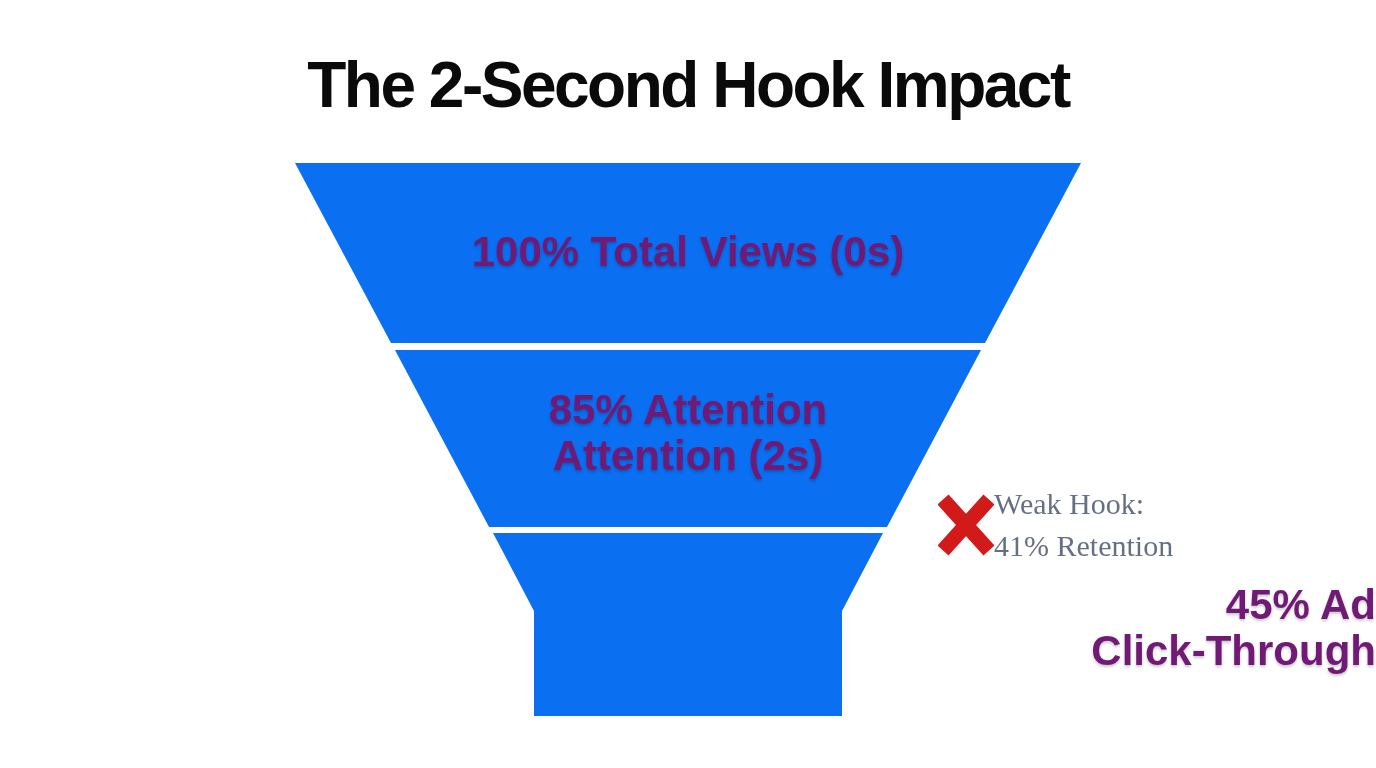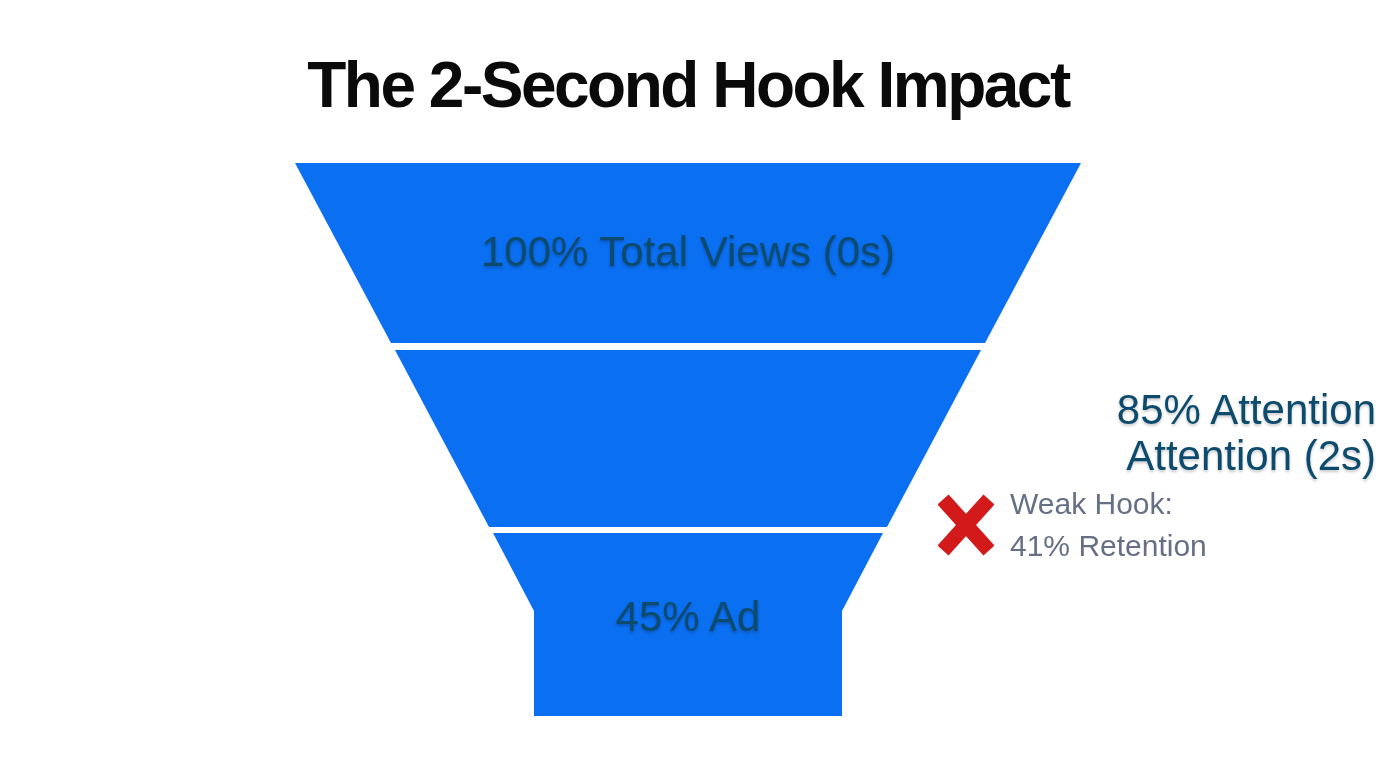--- a/index.html
+++ b/index.html
@@ -30,38 +30,38 @@
   .funnel-svg {
     position: absolute;
     left: 0;
     top: 0;
   }
   .stage-label {
     position: absolute;
     left: 0;
     width: 1376px;
     text-align: center;
-    color: #0c4a6e;
-    font-weight: 400;
+    color: #701a75;
+    font-weight: 700;
     font-size: 42px;
     line-height: 46px;
     text-shadow: 0 2px 3px rgba(0,0,0,0.22);
     pointer-events: none;
   }
   .stage-label.l1 { top: 229px; }
-  .stage-label.l2 { top: 387px; text-align: right; }
-  .stage-label.l3 { top: 594px; }
+  .stage-label.l2 { top: 387px; }
+  .stage-label.l3 { top: 582px; text-align: right; }
   .annotation {
     position: absolute;
     left: 938px;
     top: 483px;
     height: 84px;
     display: flex;
     align-items: center;
-    gap: 16px;
+    font-family: Liberation Serif, serif;
   }
   .annotation-text {
     font-size: 30px;
     line-height: 42px;
     color: #667085;
     font-weight: 400;
     white-space: nowrap;
   }
 </style>
 </head>
@@ -81,20 +81,21 @@
     <span>100% Total Views (0s)</span>
   </div>
 
   <div class="stage-label l2">
     <span>85% Attention</span><br>
     <span>Attention (2s)</span>
   </div>
 
   <div class="stage-label l3">
     <span>45% Ad</span><br>
+    <span>Click-Through</span>
   </div>
 
   <div class="annotation">
     <svg width="56" height="62" viewBox="0 0 56 62" aria-hidden="true">
       <line x1="10" y1="11" x2="46" y2="51" stroke-width="15" stroke-linecap="square" stroke="#d21a1a"></line>
       <line x1="46" y1="11" x2="10" y2="51" stroke-width="15" stroke-linecap="square" stroke="#d21a1a"></line>
     </svg>
     <div class="annotation-text">
       <span>Weak Hook:</span><br>
       <span>41% Retention</span>

